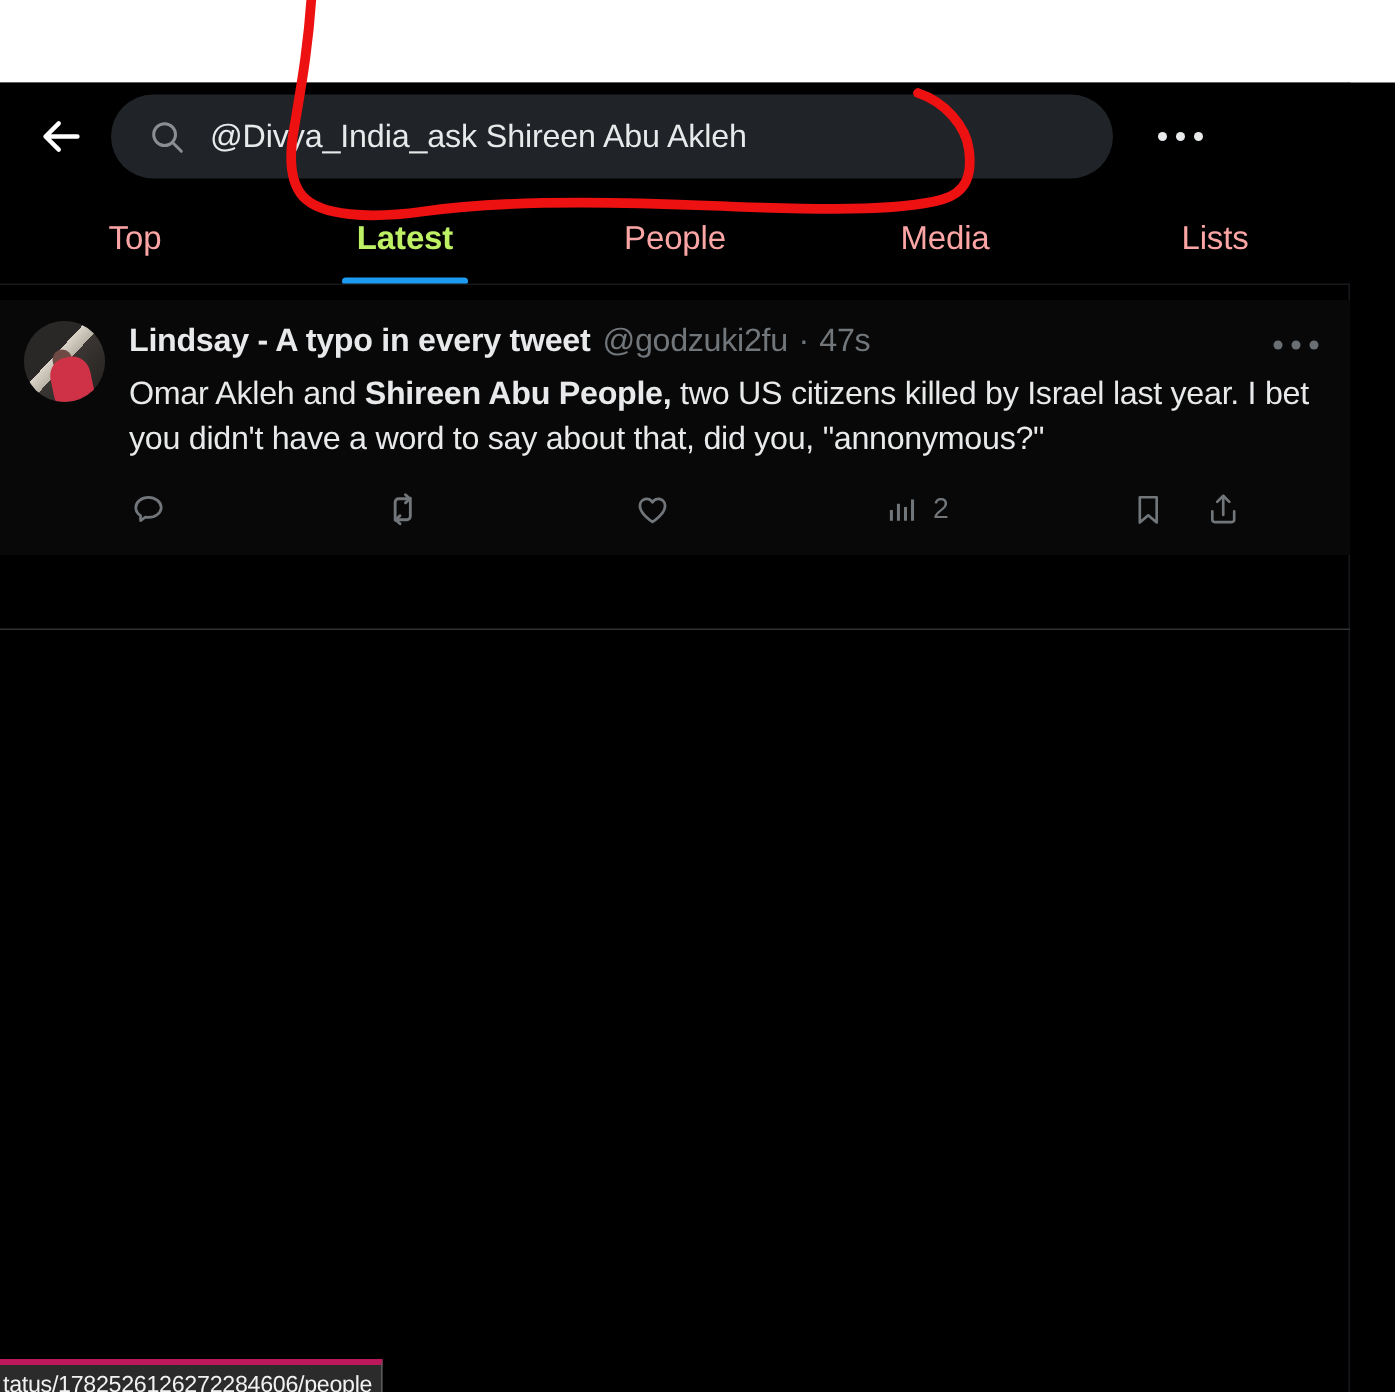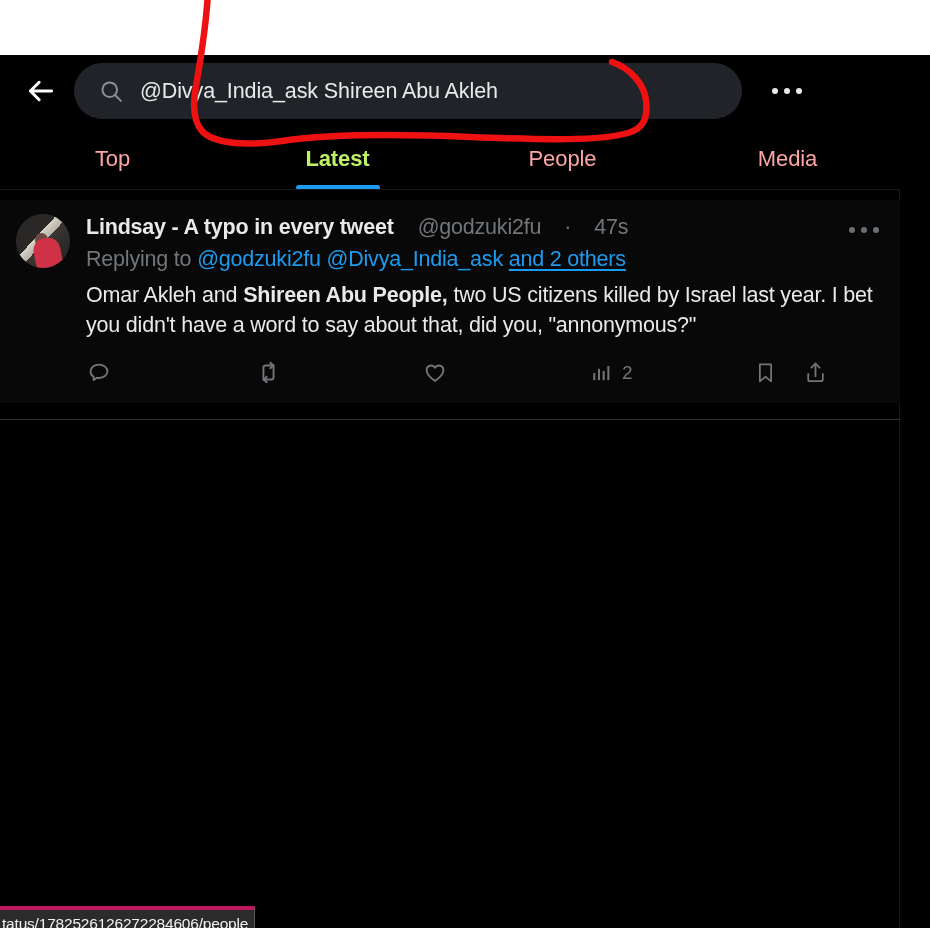--- a/index.html
+++ b/index.html
@@ -213,21 +213,21 @@
     width: 24%; height: 26%;
     background: #6e4a44;
     border-radius: 50%;
   }
 
   .tweet-main { flex: 1 1 auto; min-width: 0; position: relative; }
 
   .tweet-head {
     display: flex;
     align-items: baseline;
-    gap: 16px;
+    gap: 0;
     line-height: 1.25;
   }
   .display-name {
     color: #e7e9ea;
     font-size: 21.5px;
     font-weight: bold;
     letter-spacing: -0.2px;
     white-space: nowrap;
   }
   .handle, .dot-sep, .timestamp {
@@ -374,20 +374,23 @@
       <div class="tab active">
         <span>Latest</span>
         <span class="tab-underline"></span>
       </div>
       <div class="tab">
         <span>People</span>
       </div>
       <div class="tab">
         <span>Media</span>
       </div>
+      <div class="tab">
+        <span>Lists</span>
+      </div>
     </div>
     <div class="tabbar-rule"></div>
 
     <div class="tweet">
 
       <div class="avatar">
         <span class="av-a"></span>
         <span class="av-c"></span>
         <span class="av-b"></span>
       </div>
@@ -402,26 +405,20 @@
 
           <span class="tweet-more">
             <span class="dots-row dots-dim">
               <i></i>
                 <i></i>
                 <i></i>
             </span>
           </span>
         </div>
 
-        <div class="replying">
-          <span>Replying to</span>
-          <span class="mention">@godzuki2fu</span>
-          <span class="mention">@Divya_India_ask</span>
-          <span class="others">and 2 others</span>
-        </div>
 
         <div class="tweet-body"><span>Omar Akleh and </span><b>Shireen Abu People,</b><span> two US citizens killed by Israel last year. I bet you didn't have a word to say about that, did you, "annonymous?"</span></div>
 
         <div class="actions">
 
           <div class="action">
             <span>
               <svg width="26" height="26" viewBox="0 0 24 24">
                 <path d="M12 4.2c-4.3 0-7.8 2.8-7.8 6.3 0 2 1.1 3.8 2.9 5v3l3-2.1c.6.1 1.2.2 1.9.2 4.3 0 7.8-2.8 7.8-6.1S16.3 4.2 12 4.2z" fill="none" stroke="#71767b" stroke-width="1.7" stroke-linejoin="round"></path>
               </svg>

